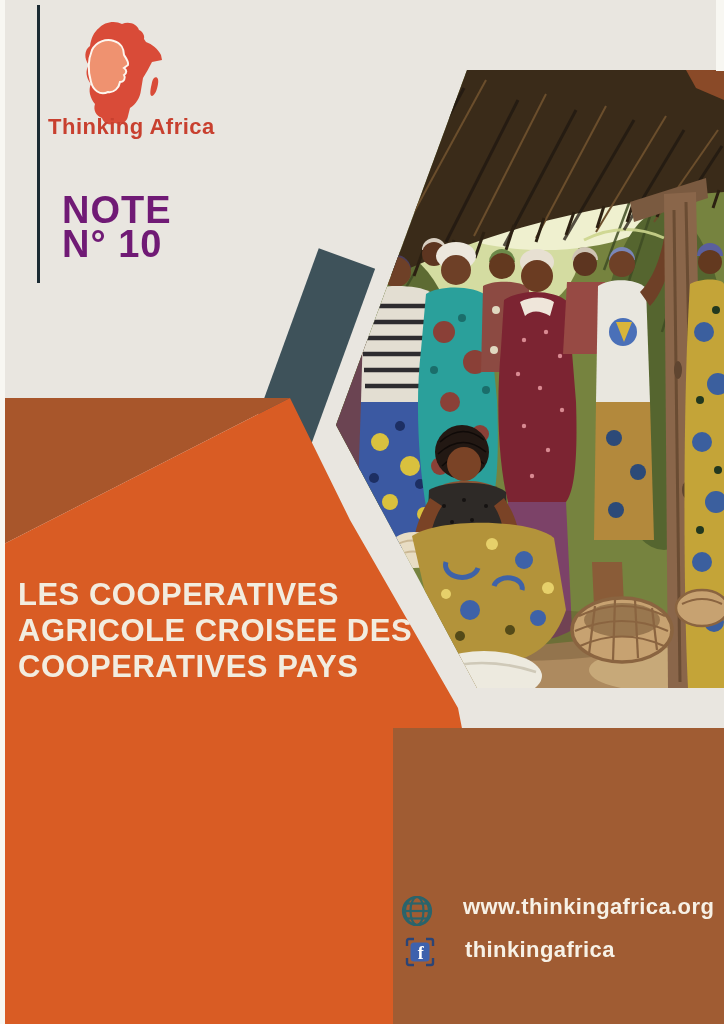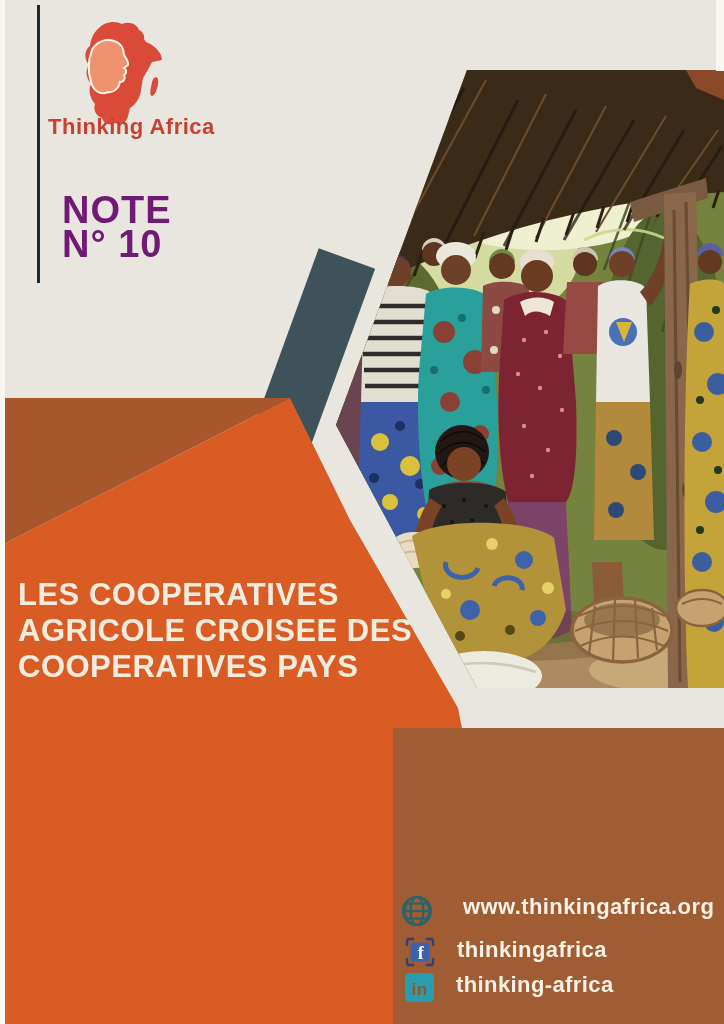--- a/index.html
+++ b/index.html
@@ -46,21 +46,21 @@
   .author .label{font-size:20px;font-weight:700;margin-bottom:7px;}
   .author .name{font-size:26px;font-weight:700;letter-spacing:.3px;}
 
   
   .link-row{position:absolute;display:flex;color:#f7f1e6;
             font-weight:700;font-size:22px;letter-spacing:.4px;}
   .link-row .icon{display:inline-flex;align-items:center;justify-content:center;}
   .row-web{left:400px;top:894px;}
   .row-web .txt{margin-left:29px;}
   .row-fb{left:405px;top:937px;}
-  .row-fb .txt{margin-left:22px;}
+  .row-fb .txt{margin-left:30px;}
   .row-li{left:404px;top:972px;}
   .row-li .txt{margin-left:21px;}
 </style>
 </head>
 <body>
 
 <div class="page">
 
   <div class="abs slate-band"></div>
   <div class="abs rust-triangle"></div>
@@ -386,23 +386,14 @@
     <span class="icon">
       <svg width="30" height="30" viewBox="0 0 30 30">
         <path d="M2,9 V4 Q2,2 4,2 H9 M21,2 h5 q2,0 2,2 v5 M28,21 v5 q0,2 -2,2 h-5 M9,28 H4 Q2,28 2,26 V21" fill="none" stroke="#2c4475" stroke-width="2.4"></path>
         <rect x="5.5" y="5.5" width="19" height="19" rx="3.5" fill="#3e62ad"></rect>
         <text x="16" y="21.5" font-size="18" font-weight="bold" fill="#ffffff" text-anchor="middle" font-family="Liberation Serif, serif">f</text>
       </svg>
     </span>
     <span class="txt">thinkingafrica</span>
   </div>
 
-  <div class="link-row row-li">
-    <span class="icon">
-      <svg width="31" height="31" viewBox="0 0 31 31">
-        <rect x="1" y="1" width="29" height="29" rx="4.5" fill="#2b9cad"></rect>
-        <text x="15.5" y="23" font-size="17" font-weight="bold" fill="#975427" text-anchor="middle" font-family="Liberation Sans, sans-serif">in</text>
-      </svg>
-    </span>
-    <span class="txt">thinking-africa</span>
-  </div>
 
 </div>
 
 </body></html>

